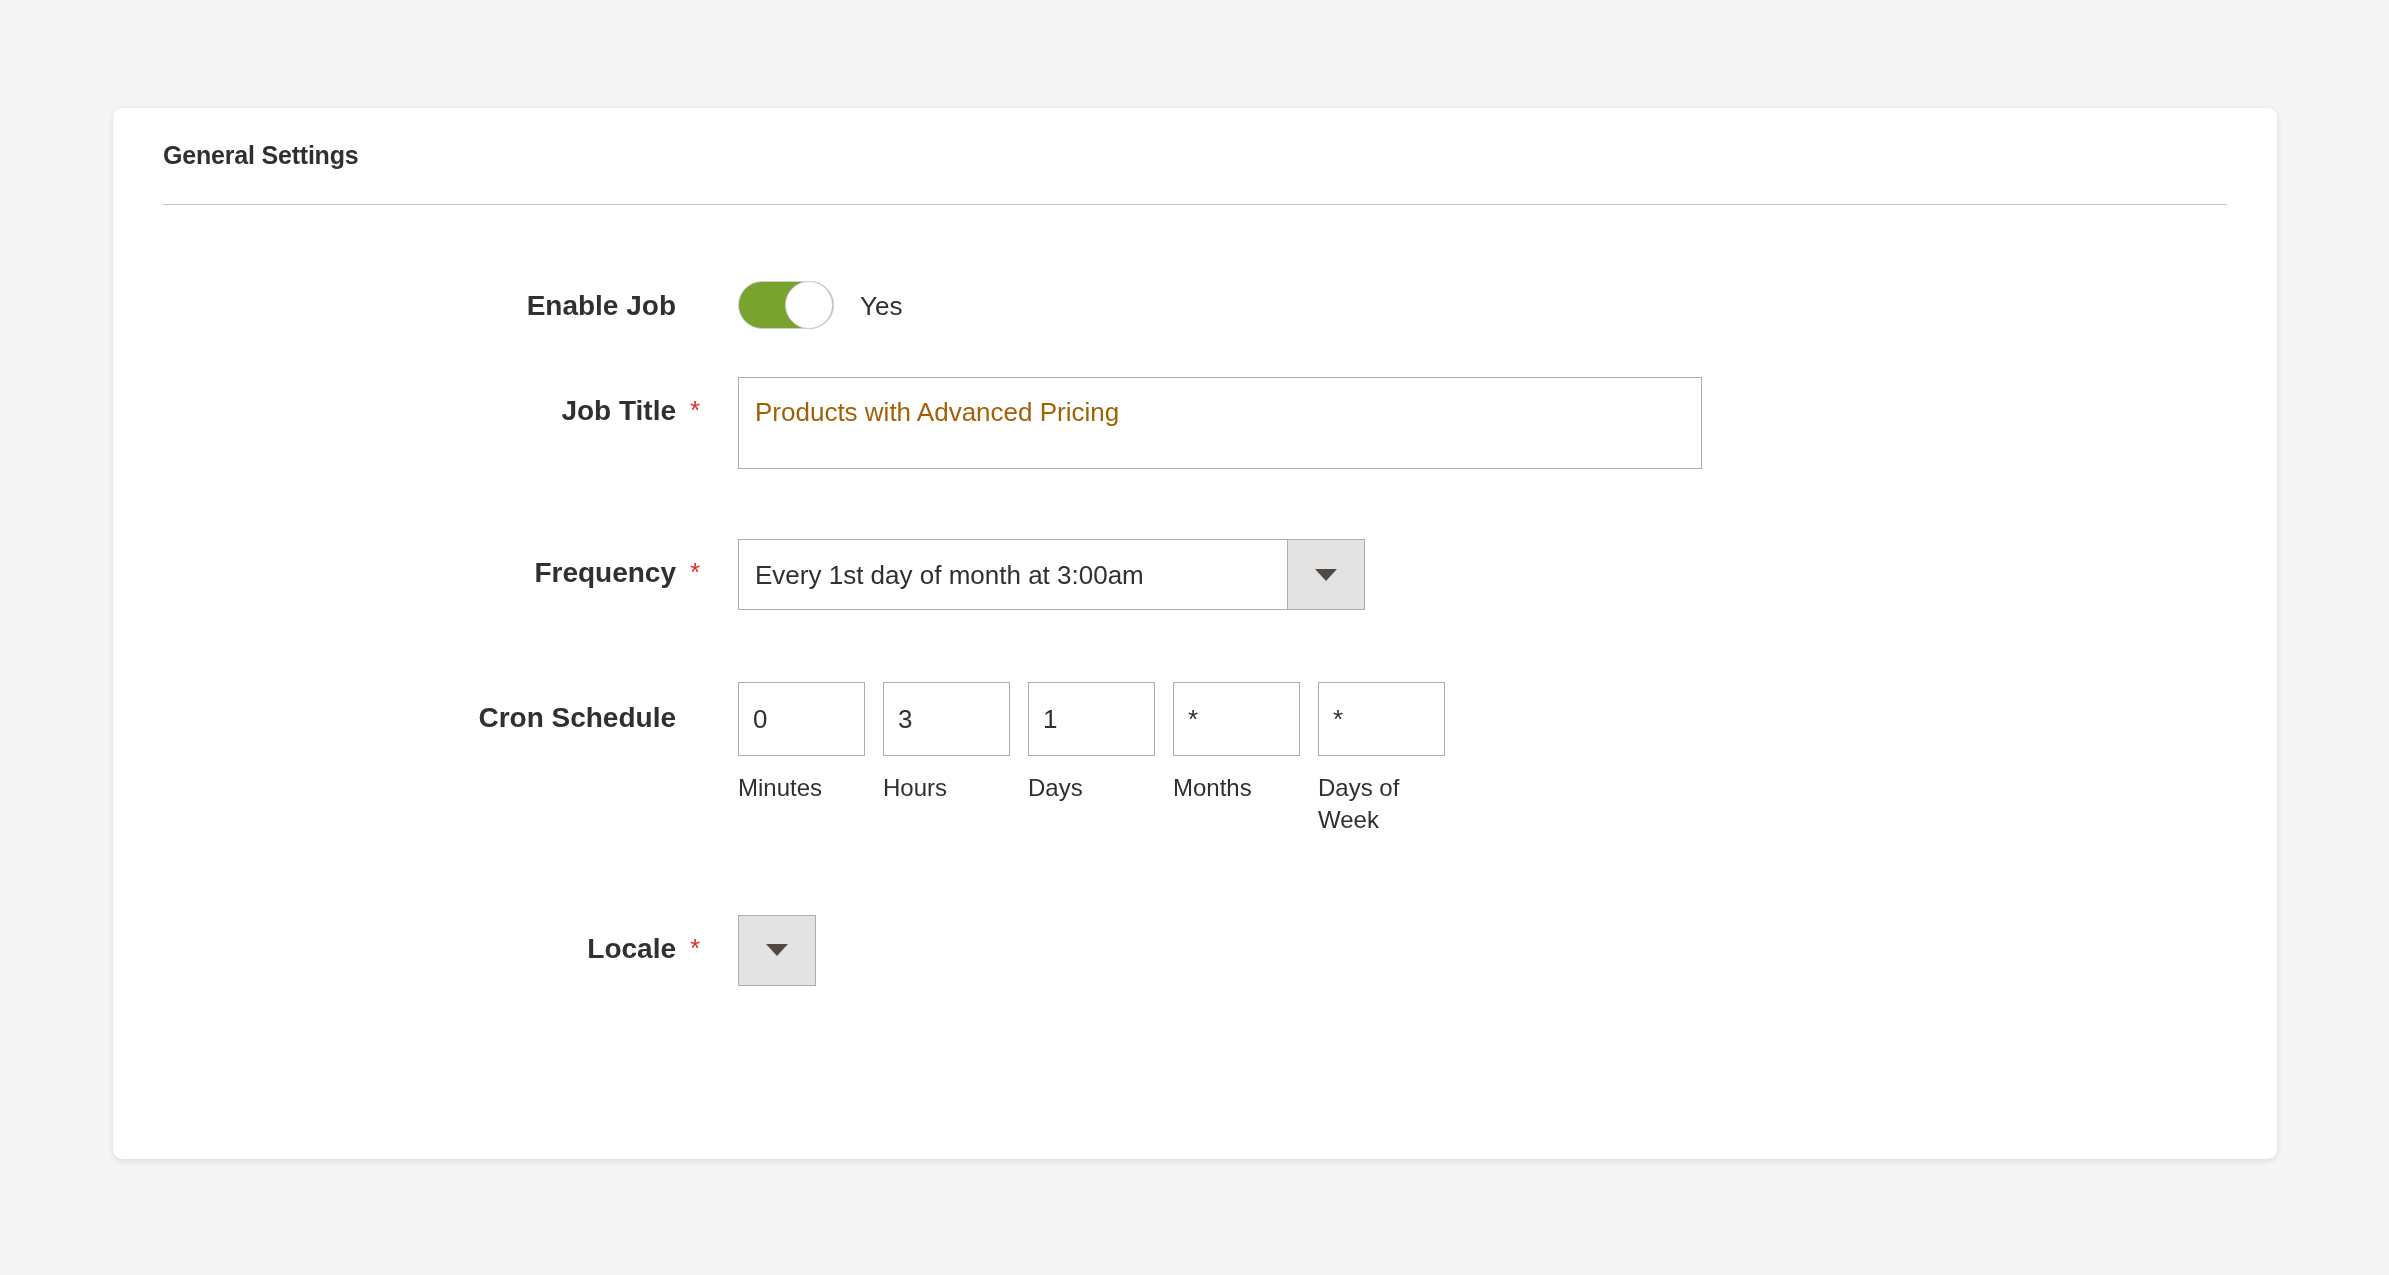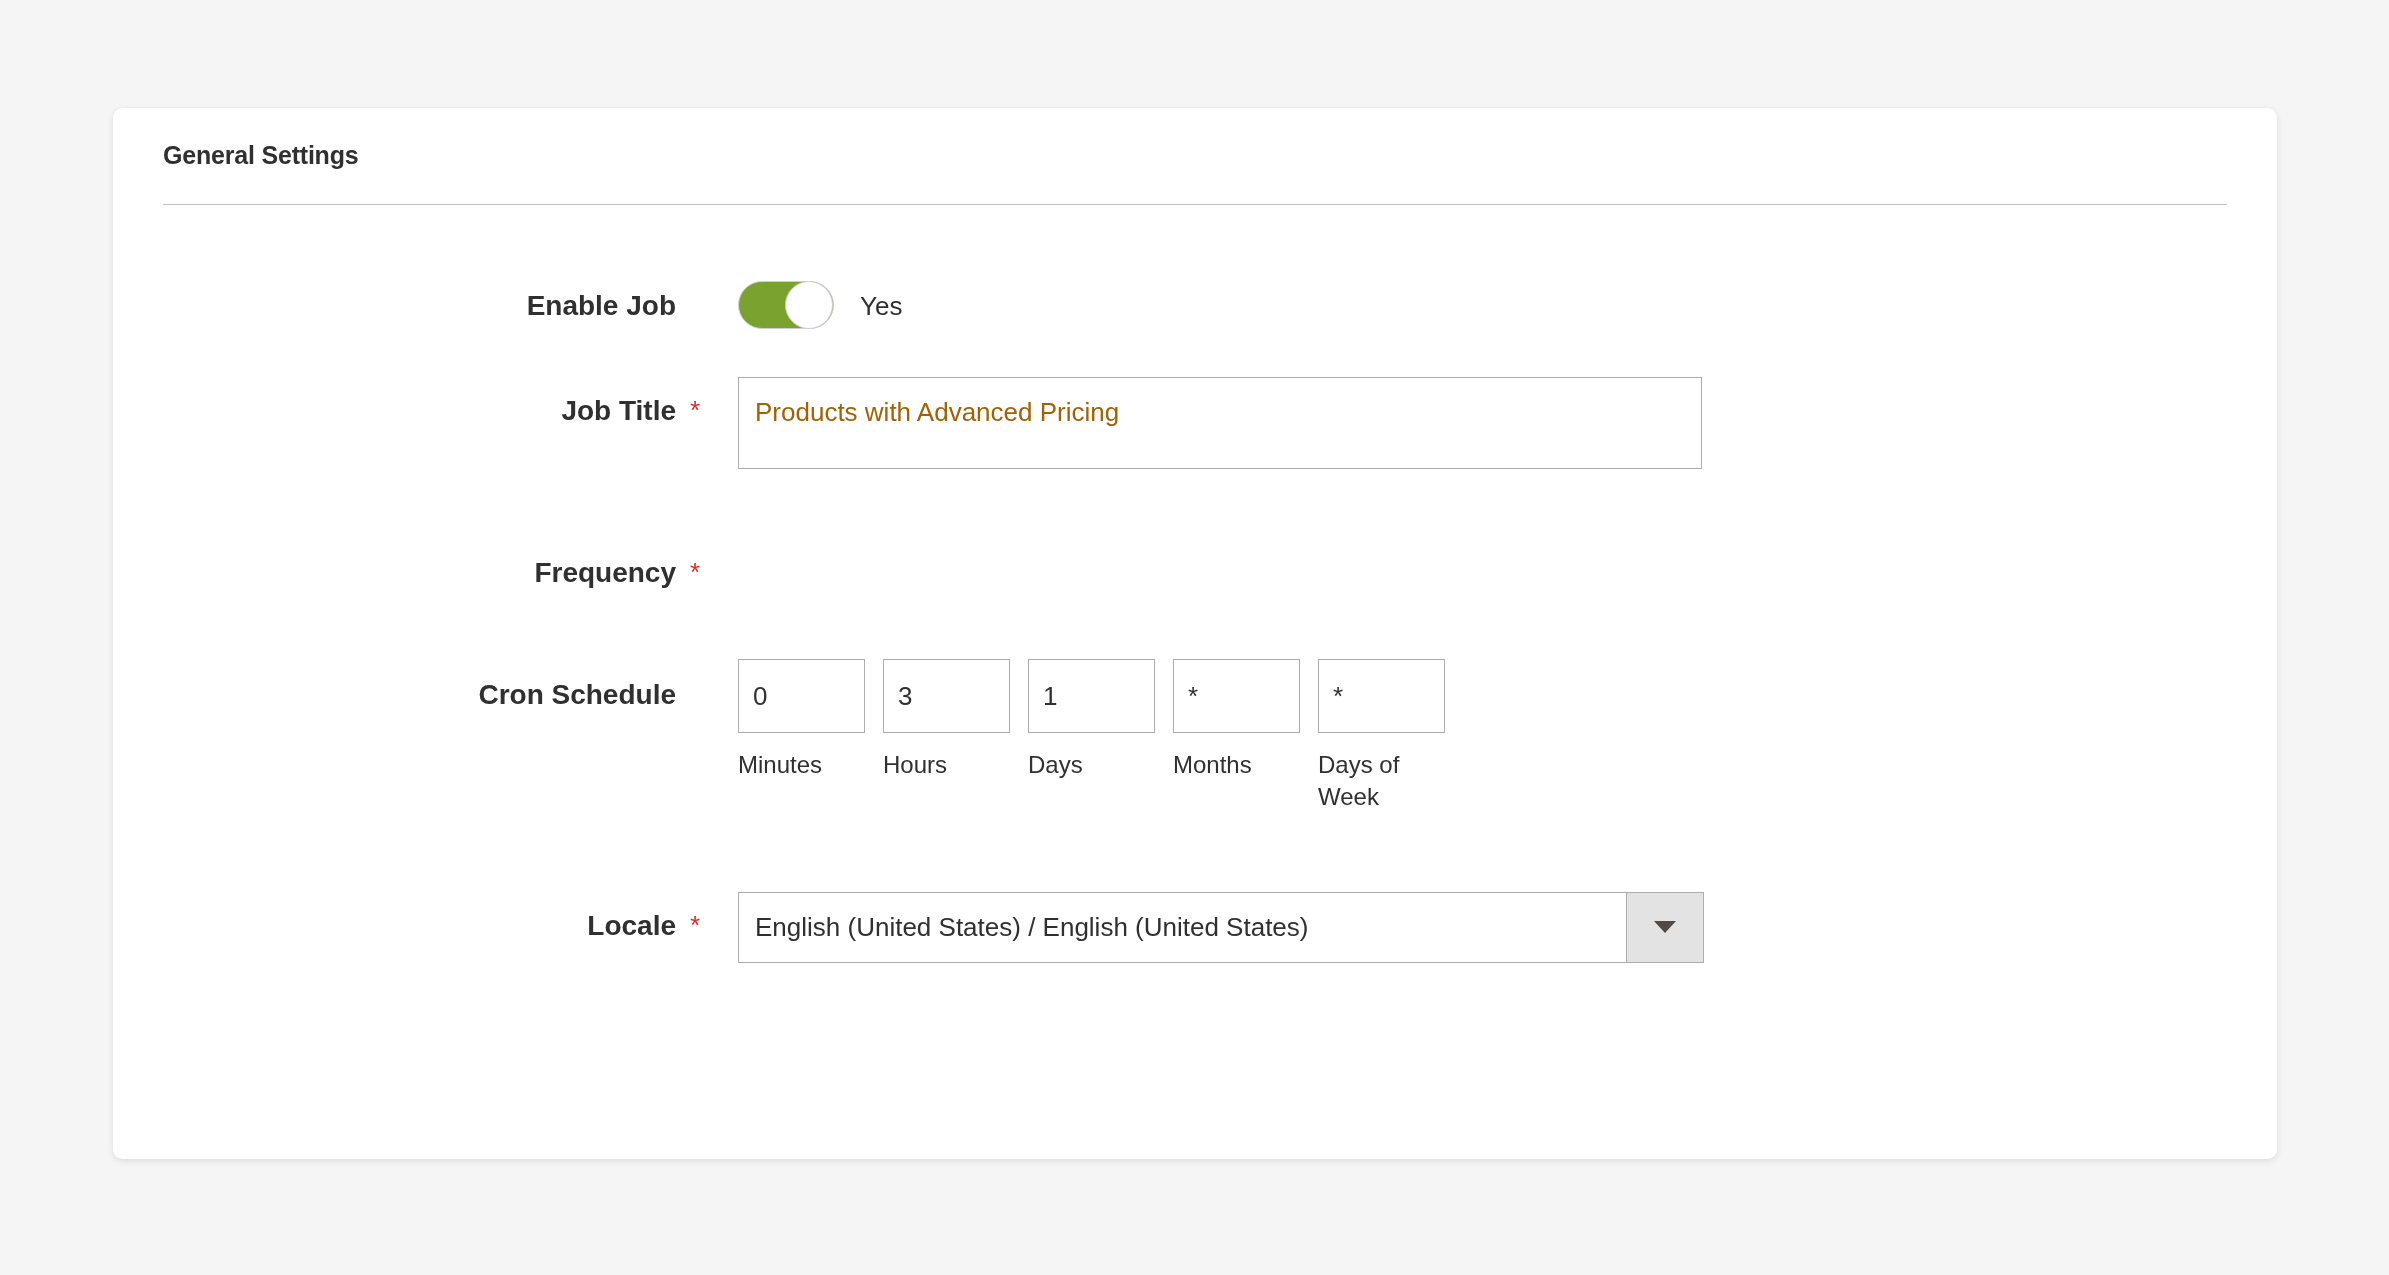--- a/index.html
+++ b/index.html
@@ -286,20 +286,28 @@
           <div class="ctrl-col">
             <div class="text-input">Products with Advanced Pricing</div>
           </div>
         </div>
 
         <div class="row row-frequency">
           <div class="label-col">
             <span class="field-label">Frequency</span>
             <span class="req">*</span>
           </div>
+          <div class="ctrl-col">
+            <div class="select-wrap">
+              <div class="select-box freq">Every 1st day of month at 3:00am</div>
+              <div class="select-btn">
+                <span class="caret"></span>
+              </div>
+            </div>
+          </div>
         </div>
 
         <div class="row row-cron">
           <div class="label-col">
             <span class="field-label">Cron Schedule</span>
             <span class="req blank">*</span>
           </div>
           <div class="ctrl-col">
 
             <div class="cron-fields">
@@ -335,21 +343,20 @@
           </div>
         </div>
 
         <div class="row row-locale">
           <div class="label-col">
             <span class="field-label">Locale</span>
             <span class="req">*</span>
           </div>
           <div class="ctrl-col">
             <div class="select-wrap">
-              <div class="select-box locale">English (United States) / English (United States)</div>
               <div class="select-btn">
                 <span class="caret"></span>
               </div>
             </div>
           </div>
         </div>
 
       </div>
     </div>
   </div>

